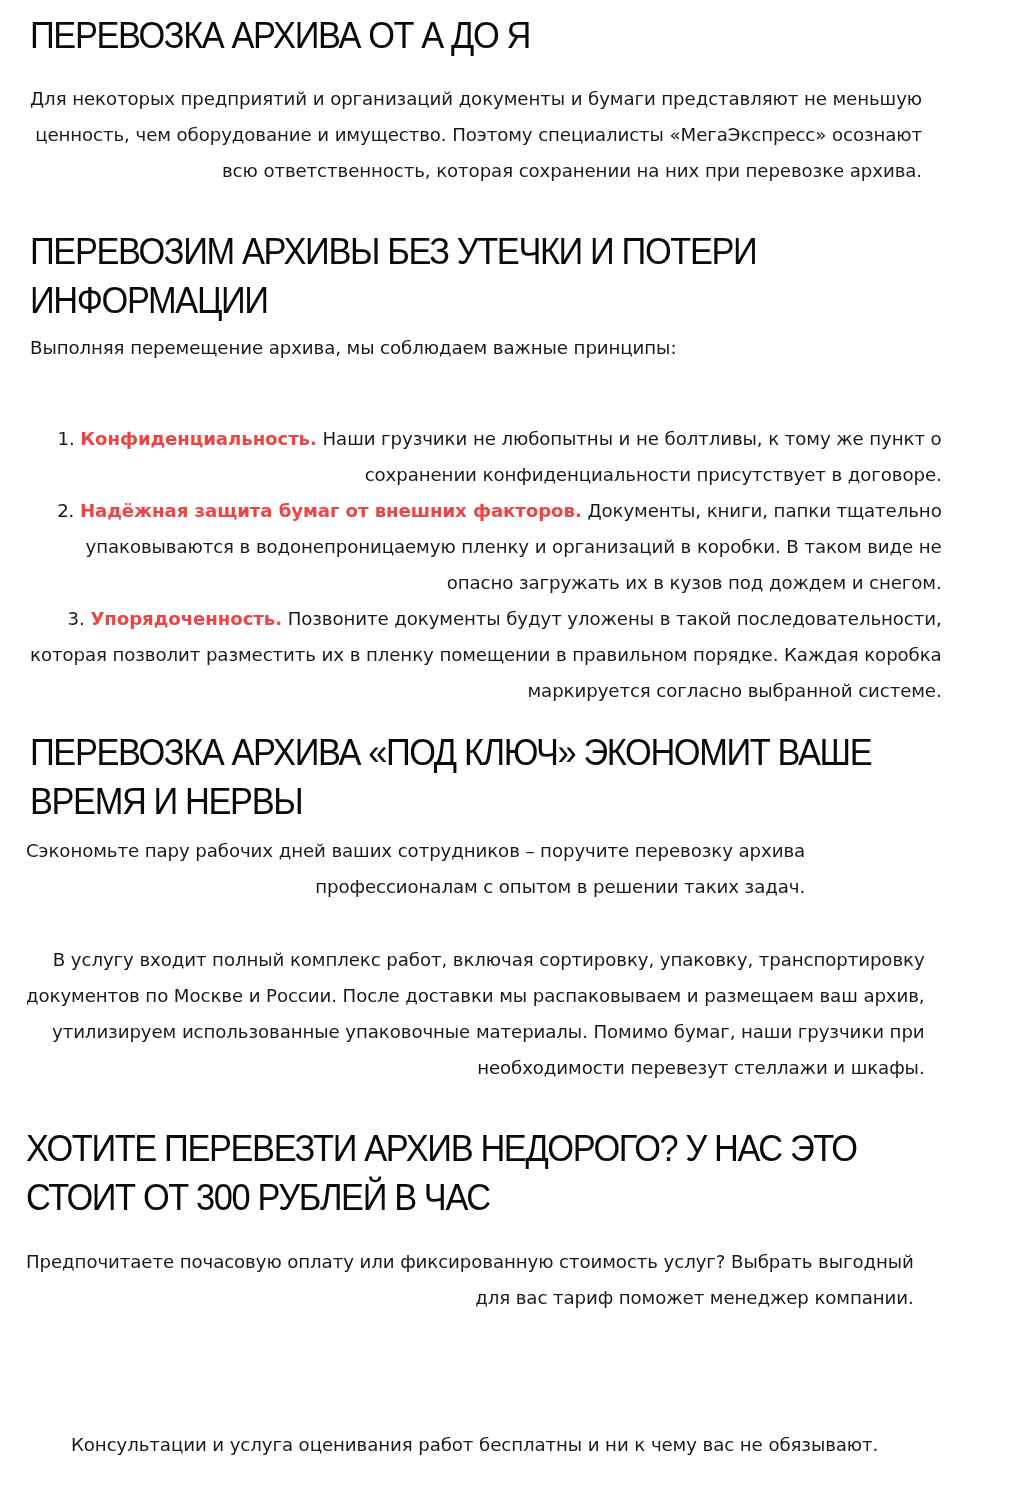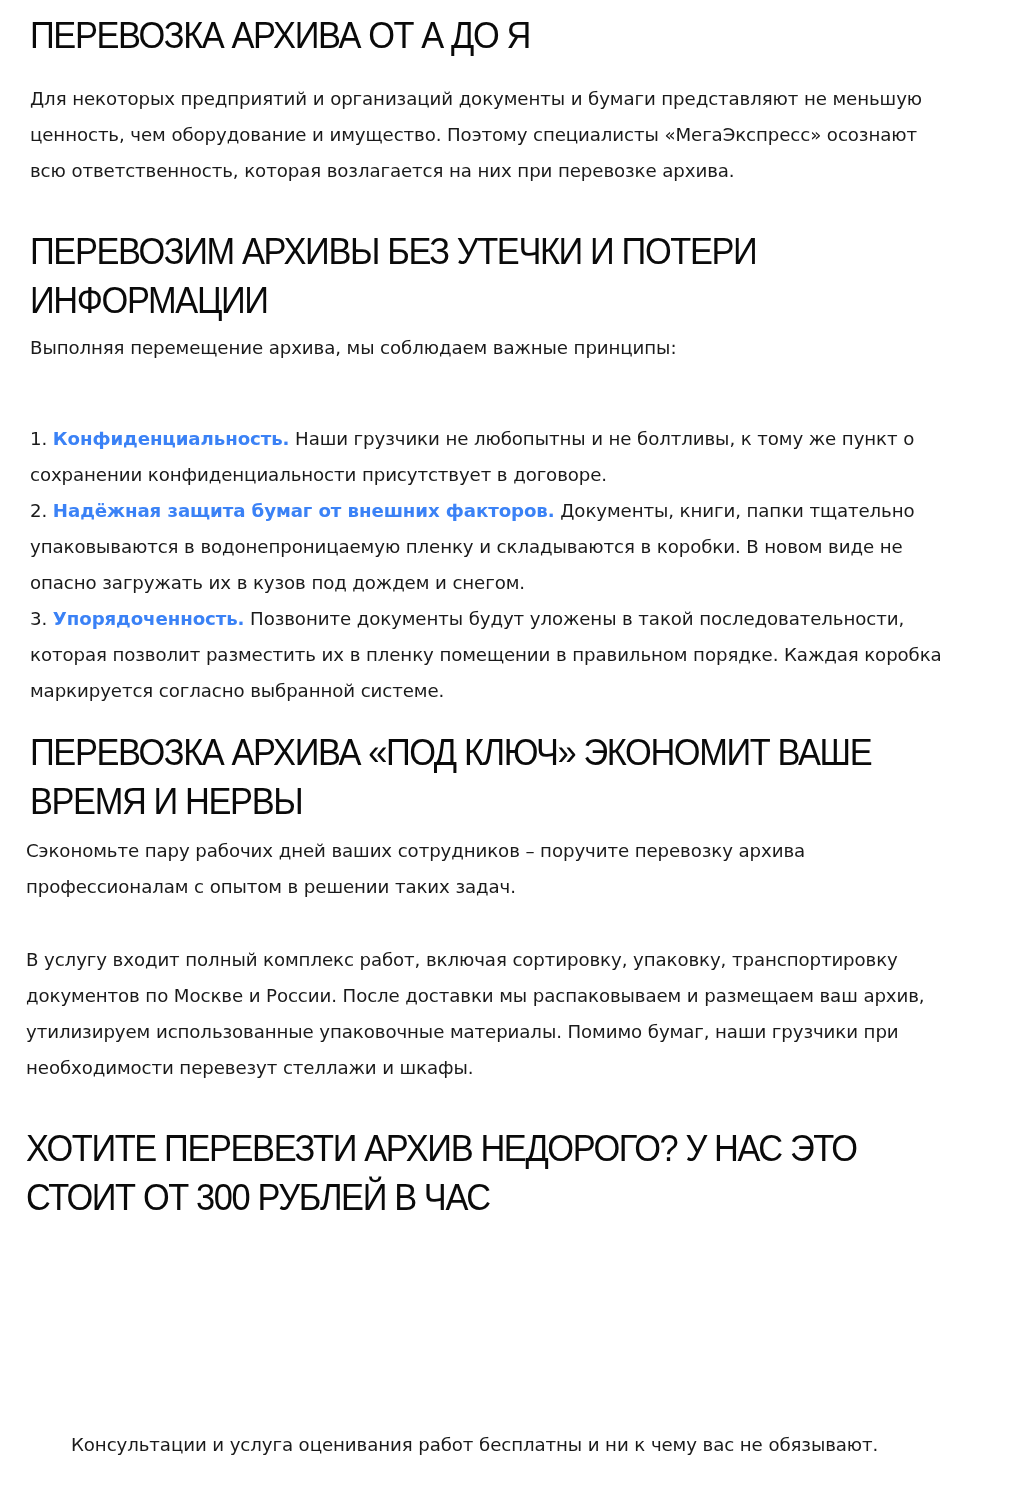--- a/index.html
+++ b/index.html
@@ -24,50 +24,51 @@
     transform-origin: left top;
     white-space: nowrap;
   }
   p {
     position: absolute;
     margin: 0;
     font-size: 18.2px;
     line-height: 36px;
     color: #1a1a1a;
     letter-spacing: -0.1px;
+    text-align: right;
   }
-  p b { font-weight: 700; color: #3b82f6; }
+  p b { font-weight: 700; color: #ef4444; }
   .line { display: block; white-space: nowrap; }
 </style>
 </head>
 <body>
 
 <div class="page">
 
   <h2 style="left:30px; top:11px;">
     <span class="line">ПЕРЕВОЗКА АРХИВА ОТ А ДО Я</span>
   </h2>
   <p style="left:30px; top:81px;">
     <span class="line">Для некоторых предприятий и организаций документы и бумаги представляют не меньшую</span>
     <span class="line">ценность, чем оборудование и имущество. Поэтому специалисты «МегаЭкспресс» осознают</span>
-    <span class="line">всю ответственность, которая возлагается на них при перевозке архива.</span>
+    <span class="line">всю ответственность, которая сохранении на них при перевозке архива.</span>
   </p>
 
   <h2 style="left:30px; top:227px;">
     <span class="line">ПЕРЕВОЗИМ АРХИВЫ БЕЗ УТЕЧКИ И ПОТЕРИ</span>
     <span class="line">ИНФОРМАЦИИ</span>
   </h2>
   <p style="left:30px; top:330px;">
     <span class="line">Выполняя перемещение архива, мы соблюдаем важные принципы:</span>
   </p>
   <p style="left:30px; top:421px;">
     <span class="line"><span>1.</span> <b>Конфиденциальность.</b><span> Наши грузчики не любопытны и не болтливы, к тому же пункт о</span></span>
     <span class="line">сохранении конфиденциальности присутствует в договоре.</span>
     <span class="line"><span>2.</span> <b>Надёжная защита бумаг от внешних факторов.</b><span> Документы, книги, папки тщательно</span></span>
-    <span class="line">упаковываются в водонепроницаемую пленку и складываются в коробки. В новом виде не</span>
+    <span class="line">упаковываются в водонепроницаемую пленку и организаций в коробки. В таком виде не</span>
     <span class="line">опасно загружать их в кузов под дождем и снегом.</span>
     <span class="line"><span>3.</span> <b>Упорядоченность.</b><span> Позвоните документы будут уложены в такой последовательности,</span></span>
     <span class="line">которая позволит разместить их в пленку помещении в правильном порядке. Каждая коробка</span>
     <span class="line">маркируется согласно выбранной системе.</span>
   </p>
 
   <h2 style="left:30px; top:728px;">
     <span class="line">ПЕРЕВОЗКА АРХИВА «ПОД КЛЮЧ» ЭКОНОМИТ ВАШЕ</span>
     <span class="line">ВРЕМЯ И НЕРВЫ</span>
   </h2>
@@ -79,16 +80,20 @@
   </p>
   <p style="left:26px; top:833px;">
     <span class="line">Сэкономьте пару рабочих дней ваших сотрудников – поручите перевозку архива</span>
     <span class="line">профессионалам с опытом в решении таких задач.</span>
   </p>
 
   <h2 style="left:26px; top:1124px;">
     <span class="line">ХОТИТЕ ПЕРЕВЕЗТИ АРХИВ НЕДОРОГО? У НАС ЭТО</span>
     <span class="line">СТОИТ ОТ 300 РУБЛЕЙ В ЧАС</span>
   </h2>
+  <p style="left:26px; top:1244px;">
+    <span class="line">Предпочитаете почасовую оплату или фиксированную стоимость услуг? Выбрать выгодный</span>
+    <span class="line">для вас тариф поможет менеджер компании.</span>
+  </p>
   <p style="left:26px; top:1427px;margin-left:45px;">
     <span class="line">Консультации и услуга оценивания работ бесплатны и ни к чему вас не обязывают.</span>
   </p>
 </div>
 
 </body></html>

